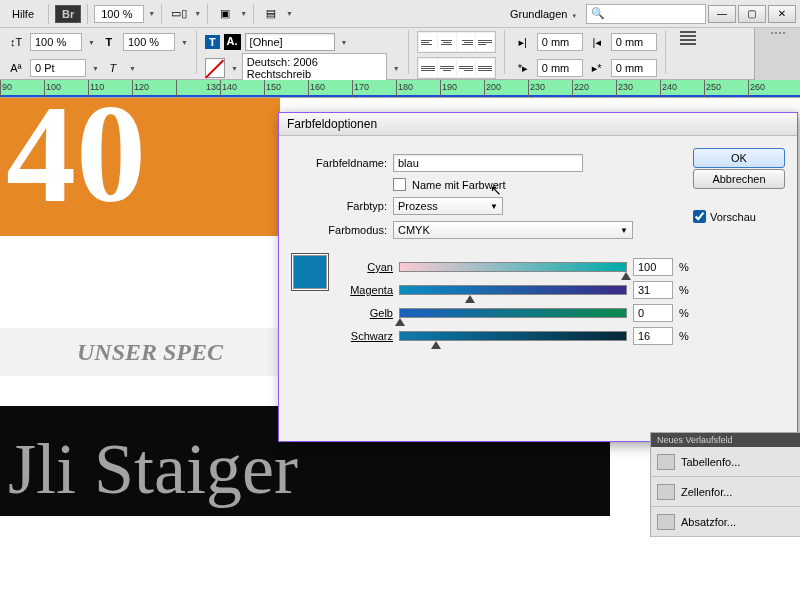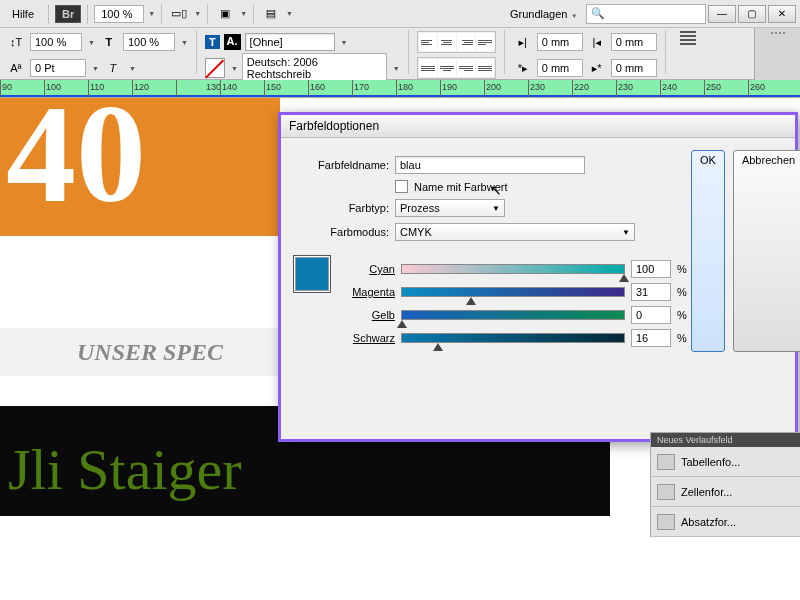--- a/index.html
+++ b/index.html
@@ -39,27 +39,27 @@
 .ruler { position: relative; height: 18px; background: #86efac; border-bottom: 3px solid #1d4ed8; flex: 1; }
 .ruler-tick { position: absolute; top: 0; width: 1px; height: 18px; background: #666; }
 .ruler-label { position: absolute; top: 2px; font-size: 9px; color: #333; }
 
 .canvas { position: absolute; top: 98px; left: 0; right: 0; bottom: 0; background: #fff; }
 .orange-block { position: absolute; top: 0; left: 0; width: 280px; height: 138px; background: #e78826; }
 .big-20 { font-size: 140px; font-weight: bold; color: #fff; line-height: 1; font-family: Georgia, serif; margin-left: 6px; margin-top: -14px; }
 .gray-strip { position: absolute; top: 230px; left: 0; width: 280px; height: 48px; background: #f2f2f2; display: flex; align-items: center; padding-left: 20px; justify-content: center; }
 .gray-text { color: #888; font-style: italic; font-size: 24px; font-family: Georgia, serif; font-weight: bold; }
 .black-strip { position: absolute; top: 308px; left: 0; width: 610px; height: 110px; background: #0a0a0a; display: flex; align-items: center; padding-left: 8px; }
-.black-text { color: #4d7c0f; font-size: 58px; font-family: Georgia, serif; margin-top: 16px; }
-
-.dialog { position: absolute; top: 112px; left: 278px; width: 520px; height: 330px; background: #f0f0f0; border: 3px solid #8b5cf6; box-shadow: 3px 3px 12px rgba(0,0,0,0.4); }
+.black-text { color: #a3a3a3; font-size: 72px; font-family: Georgia, serif; margin-top: 16px; }
+
+.dialog { position: absolute; top: 112px; left: 278px; width: 520px; height: 330px; background: #f0f0f0; border: 1px solid #8b5cf6; box-shadow: 3px 3px 12px rgba(0,0,0,0.4); }
 .dlg-title { background: linear-gradient(#fafafa,#e0e0e0); border-bottom: 1px solid #bbb; padding: 4px 8px; font-size: 12px; }
 .dlg-body { padding: 12px; display: flex; }
 .dlg-left { flex: 1; }
-.dlg-right { width: 92px; display: flex; flex-direction: row; gap: 8px; align-items: stretch; }
+.dlg-right { width: 92px; display: flex; flex-direction: column; gap: 1px; align-items: stretch; }
 .dlg-btn { border: 1px solid #8a8a8a; background: linear-gradient(#fcfcfc,#dedede); padding: 3px 8px; text-align: center; border-radius: 3px; font-size: 11px; }
 .dlg-btn.ok { border: 1px solid #3a78c8; background: linear-gradient(#eaf3ff,#cde3fb); }
 .dlg-chk { display: flex; align-items: center; gap: 4px; margin-top: 20px; }
 .dlg-chk input { accent-color: #0a5aa8; }
 
 .form-row { display: flex; align-items: center; gap: 6px; margin: 6px 0; }
 .form-label { width: 96px; text-align: right; }
 .text-input { border: 1px solid #a6a6a6; background: #fff; padding: 2px 4px; box-shadow: inset 1px 1px 2px rgba(0,0,0,0.1); }
 .select { border: 1px solid #a6a6a6; background: linear-gradient(#fff,#eee); padding: 2px 4px; display: flex; align-items: center; justify-content: space-between; }
 .select .arr { font-size: 8px; }

